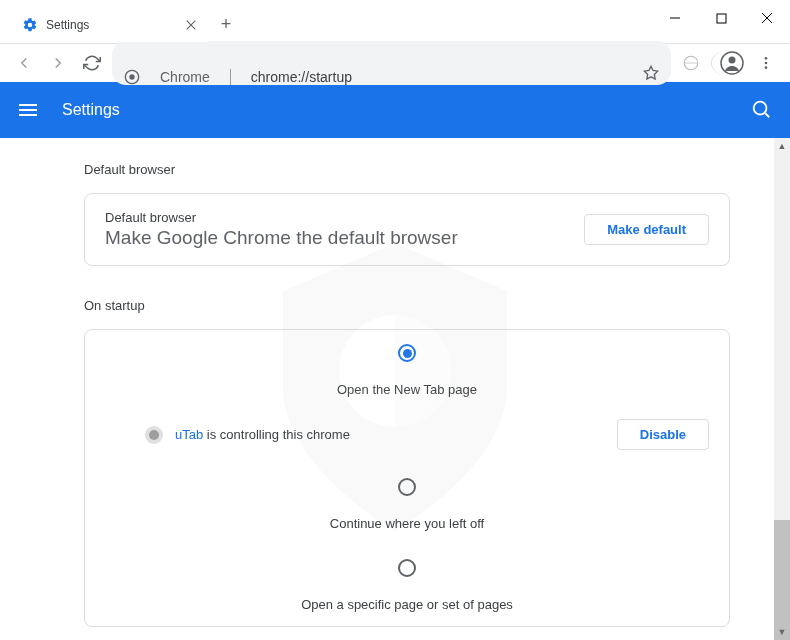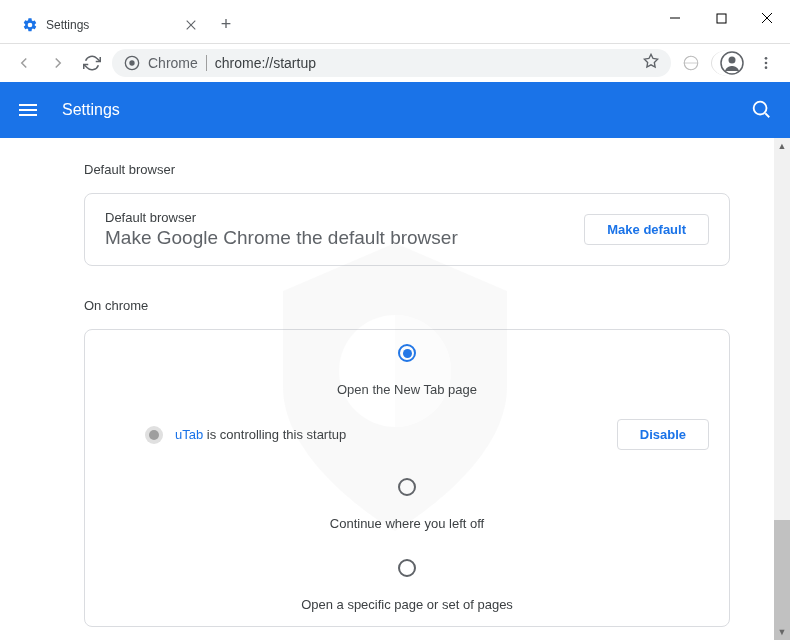--- a/index.html
+++ b/index.html
@@ -12,21 +12,21 @@
     .tab-title { font-size: 12px; color: #3c4043; flex: 1; }
     .tab-close { width: 14px; height: 14px; color: #5f6368; cursor: pointer; display: flex; align-items: center; justify-content: center; }
     .new-tab { margin-left: 8px; margin-top: 14px; width: 20px; height: 20px; font-size: 18px; color: #5f6368; display: flex; align-items: center; justify-content: center; cursor: pointer; }
     .window-controls { margin-left: auto; display: flex; align-items: center; height: 36px; }
     .winbtn { width: 46px; height: 36px; display: flex; align-items: center; justify-content: center; cursor: pointer; }
     
     
     .urlbar { height: 38px; display: flex; align-items: center; padding: 0 10px; gap: 6px; background: #fff; }
     .navbtn { width: 28px; height: 28px; display: flex; align-items: center; justify-content: center; color: #9e9e9e; cursor: pointer; }
     .navbtn.enabled { color: #5f6368; }
-    .omnibox { flex: 1; height: 28px; background: #f1f3f4; border-radius: 14px; display: flex; align-items: center; padding: 0 12px; gap: 8px; }
+    .omnibox { flex: 1; height: 44px; background: #f1f3f4; border-radius: 14px; display: flex; align-items: flex-end; padding: 0 12px; gap: 20px; }
     .omnibox-icon { width: 16px; height: 16px; color: #5f6368; }
     .omnibox-left { color: #5f6368; font-size: 14px; display: flex; align-items: center; gap: 6px; }
     .omnibox-divider { width: 1px; height: 16px; background: #9e9e9e; }
     .omnibox-url { color: #3c4043; font-size: 14px; }
     .omnibox-star { margin-left: auto; color: #5f6368; }
     .rightbtn { width: 28px; height: 28px; display: flex; align-items: center; justify-content: center; color: #bdbdbd; cursor: pointer; border-radius: 50%; }
     .acct { width: 26px; height: 26px; border-radius: 50%; border-left: 1px solid #e0e0e0; padding-left: 8px; box-sizing: content-box; display: flex; align-items: center; }
     .dots { width: 28px; display: flex; align-items: center; justify-content: center; color: #5f6368; cursor: pointer; }
     
     
@@ -192,33 +192,33 @@
     <div class="card">
       <div class="default-row">
         <div class="default-left">
           <div class="default-title">Default browser</div>
           <div class="default-sub">Make Google Chrome the default browser</div>
         </div>
         <button class="pill-btn">Make default</button>
       </div>
     </div>
 
-    <div class="section-title">On chrome</div>
+    <div class="section-title">On startup</div>
     <div class="card">
       <div class="radio-row">
         <span class="radio selected"></span>
         <span class="radio-label">Open the New Tab page</span>
       </div>
       <div class="controlled-row">
         <span class="ext-icon">
             <svg width="12" height="12" viewBox="0 0 24 24" fill="#9e9e9e">
               <circle cx="12" cy="12" r="10"></circle>
             </svg>
           </span>
-        <span class="controlled-text"><span class="ext-name">uTab</span><span> is controlling this startup</span></span>
+        <span class="controlled-text"><span class="ext-name">uTab</span><span> is controlling this chrome</span></span>
         <button class="pill-btn">Disable</button>
       </div>
       <div class="radio-row">
         <span class="radio"></span>
         <span class="radio-label">Continue where you left off</span>
       </div>
       <div class="radio-row">
         <span class="radio"></span>
         <span class="radio-label">Open a specific page or set of pages</span>
       </div>

